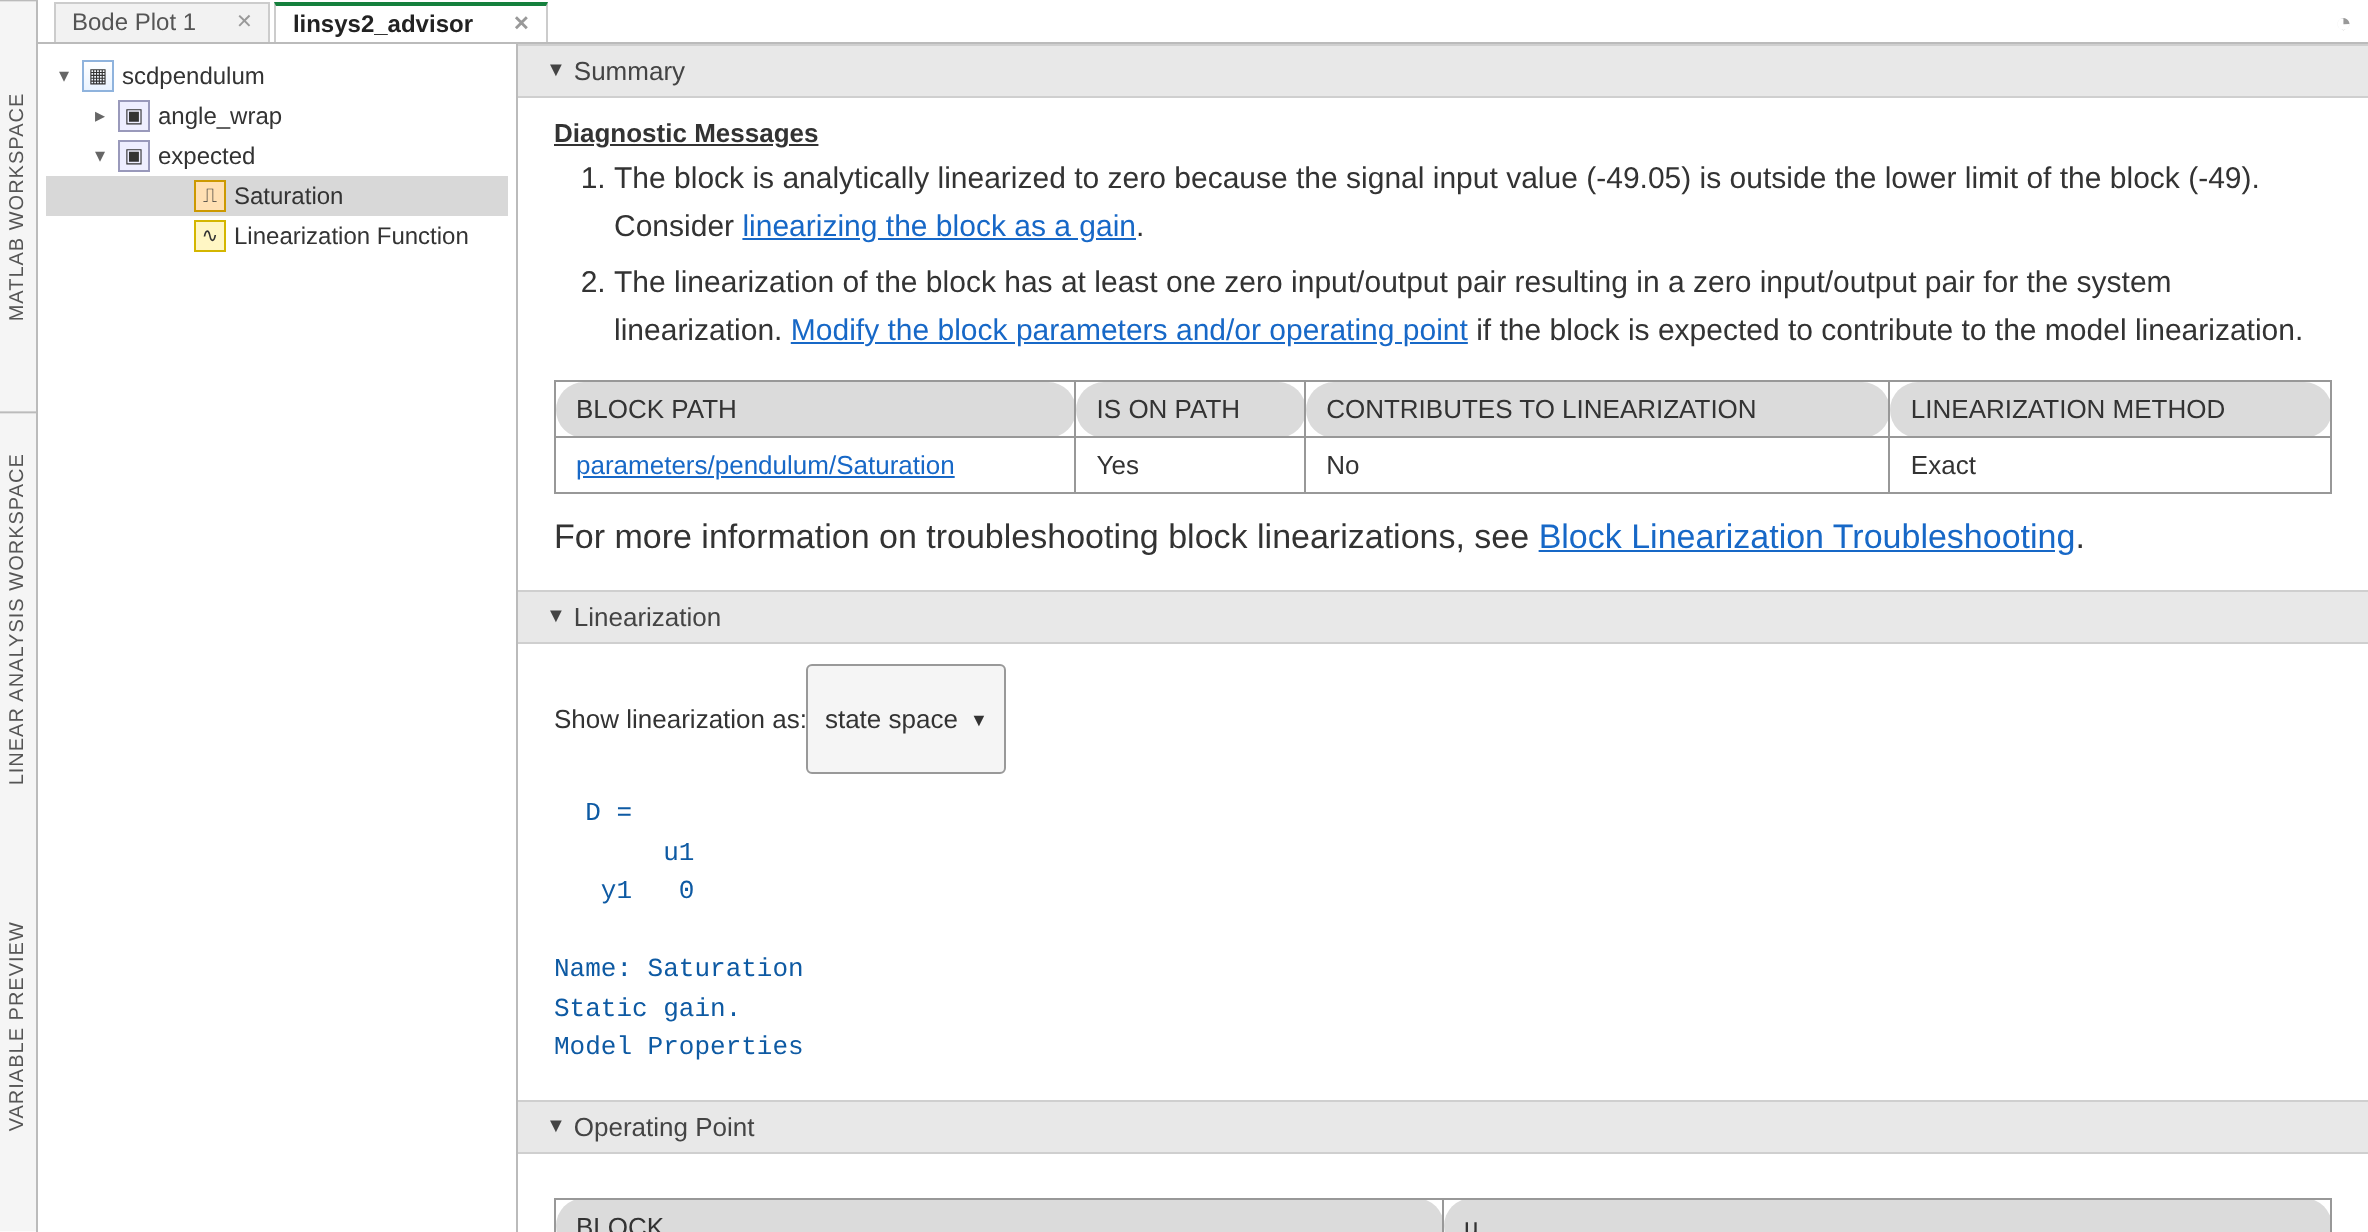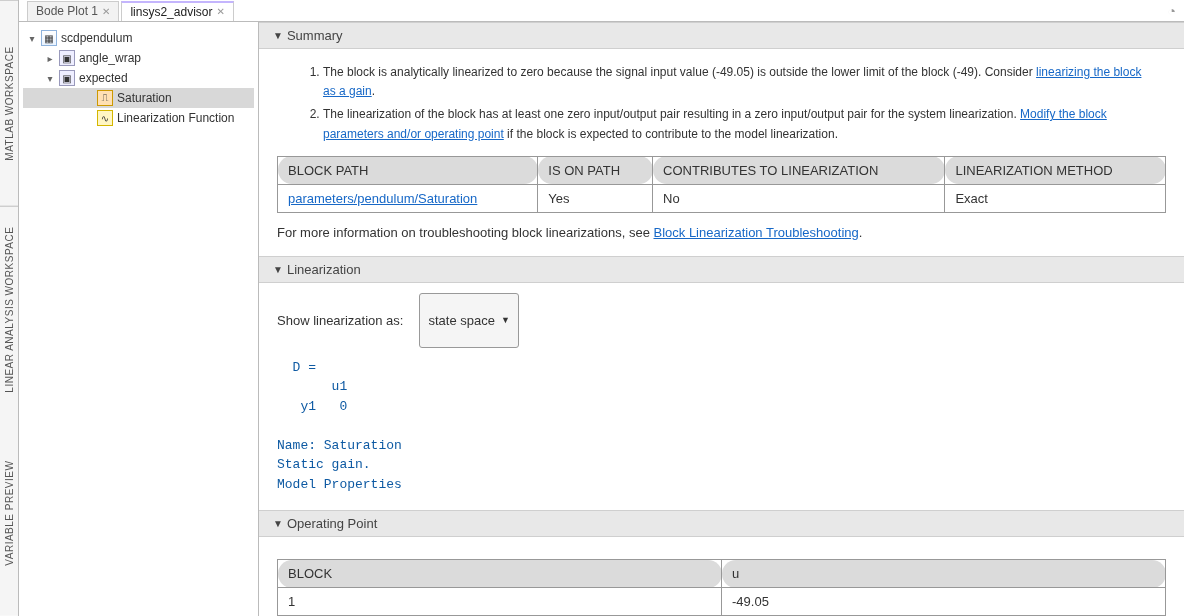--- a/index.html
+++ b/index.html
@@ -3,22 +3,22 @@
 <meta charset="utf-8">
 <style>
 * { margin: 0; padding: 0; box-sizing: border-box; }
 body { font-family: Arial, Helvetica, sans-serif; font-size: 12px; color: #333; background: #fff; overflow: hidden; }
 .app { display: flex; width: 1184px; height: 616px; }
 .vtabs { display: flex; flex-direction: column; width: 19px; border-right: 1px solid #bbb; }
 .vtab { flex: 1; writing-mode: vertical-rl; transform: rotate(180deg); text-align: center; font-size: 10px; color: #555; background: #f5f5f5; border-bottom: 1px solid #bbb; padding: 4px 1px; letter-spacing: 0.5px; cursor: pointer; display:flex; align-items:center; justify-content:center;}
 .vtab:last-child { border-bottom: none; }
 .main { flex: 1; display: flex; flex-direction: column; }
 .tabbar { display: flex; align-items: center; height: 22px; border-bottom: 1px solid #bbb; padding-left: 8px; background:#fff; position:relative;}
-.tab { padding: 2px 8px; font-size: 12px; color: #555; border: 1px solid #ccc; border-bottom:none; background:#f2f2f2; margin-right:2px; display:flex; align-items:center; gap:4px; height:20px;}
-.tab.active { background:#fff; border-top:2px solid #c4b5fd; color:#222;}
+.tab { padding: 2px 8px; font-size: 12px; color: #555; border: 1px solid #ccc; border-bottom:none; background:#f2f2f2; margin-right:2px; display:flex; align-items:center; gap:20px; height:20px;}
+.tab.active { background:#fff; border-top:2px solid #15803d; color:#222;font-weight:bold;}
 .tab .close { color:#999; font-size:10px; cursor:pointer;}
 .tabbar .gear { position:absolute; right:8px; color:#999; font-size:14px; cursor:pointer;}
 .body { flex:1; display:flex; overflow:hidden;}
 .tree { width:240px; border-right:1px solid #bbb; padding:6px 4px; overflow:auto; background:#fff;}
 .tree-row { display:flex; align-items:center; padding:2px 4px; gap:4px; cursor:pointer; white-space:nowrap;}
 .tree-row.selected { background:#d8d8d8;}
 .tree-row .expander { width:10px; text-align:center; color:#666; font-size:10px;}
 .tree-row .icon { width:16px; height:16px; display:inline-flex; align-items:center; justify-content:center; font-size:10px; border:1px solid #aaa; background:#fefefe;}
 .tree-row .icon.model { background: linear-gradient(#fff,#e9f3ff); border-color:#8fb3dd;}
 .tree-row .icon.sub { background:#eef; border-color:#99b;}
@@ -26,27 +26,27 @@
 .tree-row .icon.trig { background:#fff6c4; border-color:#d4b600;}
 .indent-0 { padding-left: 4px;}
 .indent-1 { padding-left: 22px;}
 .indent-3 { padding-left: 74px;}
 .content { flex:1; overflow:auto; padding:0 0 10px 0; background:#fff;}
 .section-head { background:#e8e8e8; border-top:1px solid #cfcfcf; border-bottom:1px solid #cfcfcf; padding:5px 14px; font-size:13px; color:#444; display:flex; align-items:center; gap:4px;}
 .section-head .tri { font-size:10px;}
 .section-body { padding:10px 18px 16px 18px;}
 .diag-title { font-weight:bold; text-decoration:underline; font-size:13px; margin-bottom:4px;}
 ol.diag { padding-left: 30px; }
-ol.diag li { margin:4px 16px; line-height:1.6; font-size:12px; color:#333;}
+ol.diag li { margin:4px 0; line-height:1.6; font-size:15px; color:#333;}
 a.link { color:#1768c7; text-decoration:underline; cursor:pointer;}
 table.data { width:100%; border-collapse:collapse; margin-top:12px;}
 table.data th, table.data td { border:1px solid #989898; padding:6px 10px; text-align:left; font-size:13px;}
 table.data th { background:#dbdbdb; font-weight:normal; color:#333;border-radius:14px;}
-.more-info { margin-top:12px; font-size:13px; color:#333;}
-.lin-controls { display:flex; align-items:center; gap:16px; margin-bottom:10px; font-size:13px;}
+.more-info { margin-top:12px; font-size:17px; color:#333;}
+.lin-controls { display:flex; align-items:center; margin-bottom:10px; font-size:13px;}
 .dropdown { border:1px solid #999; background:#f5f5f5; padding:19px 8px; border-radius:3px; cursor:pointer; display:flex; align-items:center; gap:6px; font-size:13px; color:#333;}
 .dropdown .tri {font-size:9px;}
 pre.code { font-family: "Courier New", monospace; font-size:13px; color:#0e5aa3; line-height:1.5; white-space:pre;}
 </style>
 </head>
 <body>
 
 <div class="app">
   <div class="vtabs">
     <div class="vtab">MATLAB WORKSPACE</div>
@@ -94,20 +94,21 @@
         </div>
       </div>
 
       <div class="content">
 
         <div class="section-head">
           <span class="tri">▼</span>
           <span>Summary</span>
         </div>
         <div class="section-body">
+          <div class="diag-title">Diagnostic Messages</div>
           <ol class="diag">
             <li>
               <span>The block is analytically linearized to zero because the signal input value (-49.05) is outside the lower limit of the block (-49). Consider </span><a class="link">linearizing the block as a gain</a><span>.</span>
             </li>
             <li>
               <span>The linearization of the block has at least one zero input/output pair resulting in a zero input/output pair for the system linearization. </span><a class="link">Modify the block parameters and/or operating point</a><span> if the block is expected to contribute to the model linearization.</span>
             </li>
           </ol>
 
           <table class="data">

